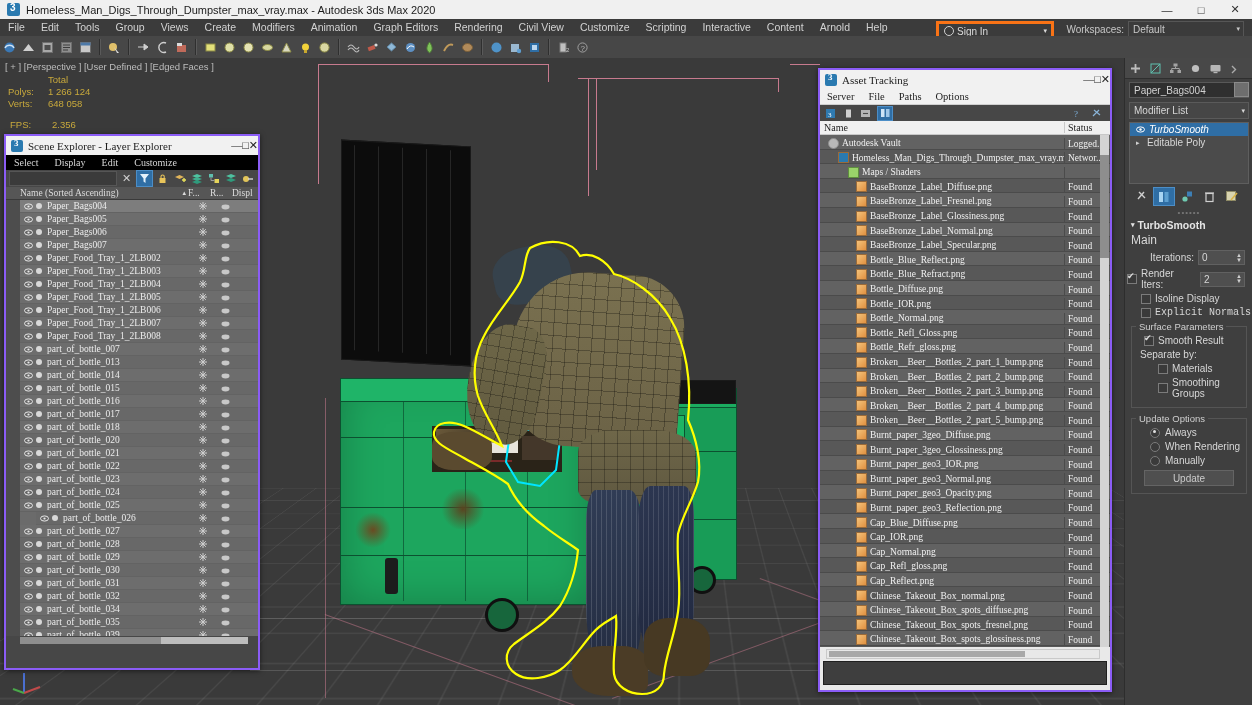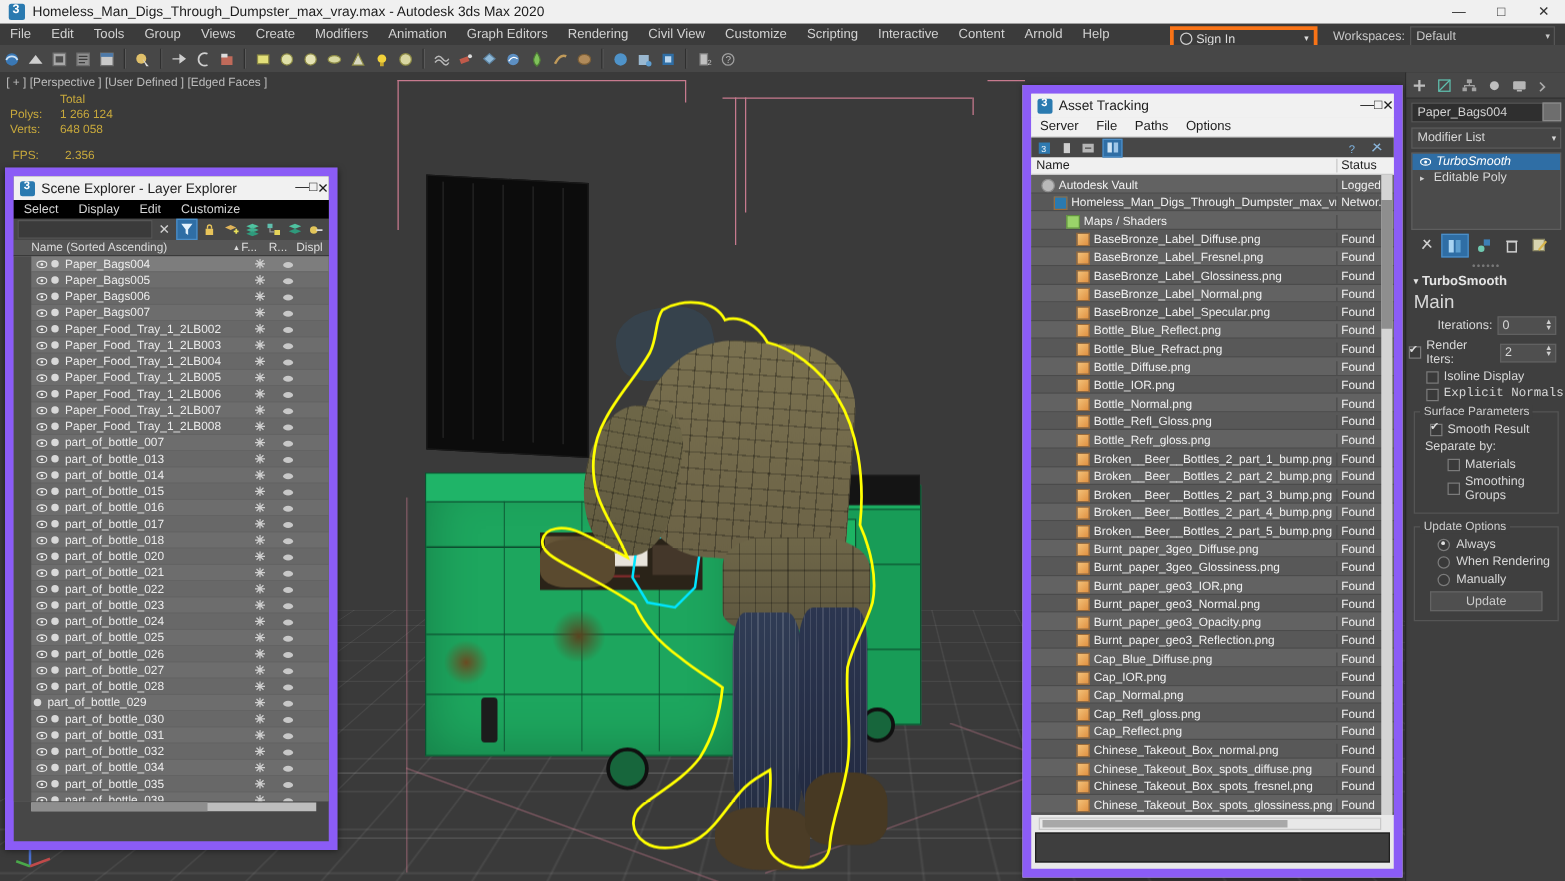--- a/index.html
+++ b/index.html
@@ -81,21 +81,21 @@
   .prow{display:flex;align-items:center;font-size:10px;margin:3px 0;}
   .spin{width:42px;height:13px;background:#4f4f4f;border:1px solid #616161;display:flex;align-items:center;padding-left:3px;font-size:10px;margin-left:4px;}
   .spin .arrows{margin-left:auto;margin-right:2px;font-size:6px;line-height:5px;color:#cfcfcf;}
   .chk{width:8px;height:8px;border:1px solid #7b7b7b;background:#3a3a3a;display:inline-block;margin-right:4px;position:relative;flex:none;}
   .chk.on:after{content:"\2714";position:absolute;left:-1px;top:-4px;font-size:9px;color:#dcdcdc;}
   .rad{width:8px;height:8px;border-radius:50%;border:1px solid #7b7b7b;background:#3a3a3a;display:inline-block;margin-right:5px;position:relative;flex:none;}
   .rad.on:after{content:"";position:absolute;left:1.5px;top:1.5px;width:3px;height:3px;border-radius:50%;background:#e0e0e0;}
   .btnwide{margin:4px 8px 2px 8px;height:14px;background:#4f4f4f;border:1px solid #646464;display:flex;align-items:center;justify-content:center;font-size:10px;color:#cbcbcb;}
 
   
-  .floatwin{position:absolute;background:#474747;border:7px solid #8b5cf6;box-shadow:0 1px 5px rgba(0,0,0,.55);}
+  .floatwin{position:absolute;background:#474747;border:2px solid #8b5cf6;box-shadow:0 1px 5px rgba(0,0,0,.55);font-family:Liberation Serif, serif;}
   .fw-title{height:19px;background:#f1f1f1;display:flex;align-items:center;color:#1d1d1d;}
   .fw-title .ic{width:12px;height:12px;background:#2a7ab0;border-radius:2px;margin:0 5px 0 5px;position:relative;flex:none;}
   .fw-title .ic:after{content:"3";position:absolute;left:3px;top:-2px;font-size:9px;color:#fff;font-weight:bold;}
   .fw-title .t{font-size:11px;}
   .fw-wb{margin-left:auto;display:flex;}
   .fw-menubar{height:15px;background:#f1f1f1;display:flex;align-items:center;border-bottom:1px solid #cfcfcf;}
   .fw-menubar .mi{font-size:10.5px;color:#1d1d1d;padding:0 7px;line-height:15px;}
 
   
   .se-menubar{height:15px;background:#000000;display:flex;align-items:center;}
@@ -601,21 +601,21 @@
     </div>
 
     <div class="dots">••••••</div>
 
     <div class="rollup">
       <div class="rollup-hdr">
         <span class="tri">▾</span>
         <span>TurboSmooth</span>
       </div>
 
-      <div style="padding-left:4px;font-size:15px;color:#d8d8d8;">Main</div>
+      <div style="padding-left:4px;font-size:12px;color:#d8d8d8;">Main</div>
 
       <div class="prow" style="justify-content:flex-end;padding-right:6px;">
         <span>Iterations:</span>
         <span class="spin">
           <span>0</span>
           <span class="arrows">▲<br>▼</span>
         </span>
       </div>
 
       <div class="prow" style="justify-content:flex-end;padding-right:6px;">
@@ -1248,21 +1248,21 @@
               <path d="M4 0v8M0 4h8M1.2 1.2l5.6 5.6M6.8 1.2L1.2 6.8" stroke="#cfcfcf" stroke-width="1"></path>
             </svg>
           </span>
           <span class="se-rcol">
             <svg width="9" height="7">
               <ellipse cx="4.5" cy="4" rx="4" ry="2.4" fill="#c8c8c8"></ellipse>
             </svg>
           </span>
           <span class="se-rcol"></span>
         </div>
-        <div class="se-row" style="margin-left: 14px;">
+        <div class="se-row" style="margin-left: 30px;">
           <span class="eye">
             <svg width="9" height="7">
               <ellipse cx="4.5" cy="3.5" rx="4" ry="2.6" fill="none" stroke="#e8e8e8" stroke-width="1"></ellipse>
               <circle cx="4.5" cy="3.5" r="1.1" fill="#e8e8e8"></circle>
             </svg>
           </span>
           <span class="dotc"></span>
           <span class="se-name">part_of_bottle_026</span>
           <span class="se-rcol">
             <svg width="8" height="8">
@@ -1311,21 +1311,21 @@
               <path d="M4 0v8M0 4h8M1.2 1.2l5.6 5.6M6.8 1.2L1.2 6.8" stroke="#cfcfcf" stroke-width="1"></path>
             </svg>
           </span>
           <span class="se-rcol">
             <svg width="9" height="7">
               <ellipse cx="4.5" cy="4" rx="4" ry="2.4" fill="#c8c8c8"></ellipse>
             </svg>
           </span>
           <span class="se-rcol"></span>
         </div>
-        <div class="se-row" style="">
+        <div class="se-row" style="margin-left: 14px;">
           <span class="eye">
             <svg width="9" height="7">
               <ellipse cx="4.5" cy="3.5" rx="4" ry="2.6" fill="none" stroke="#e8e8e8" stroke-width="1"></ellipse>
               <circle cx="4.5" cy="3.5" r="1.1" fill="#e8e8e8"></circle>
             </svg>
           </span>
           <span class="dotc"></span>
           <span class="se-name">part_of_bottle_029</span>
           <span class="se-rcol">
             <svg width="8" height="8">

